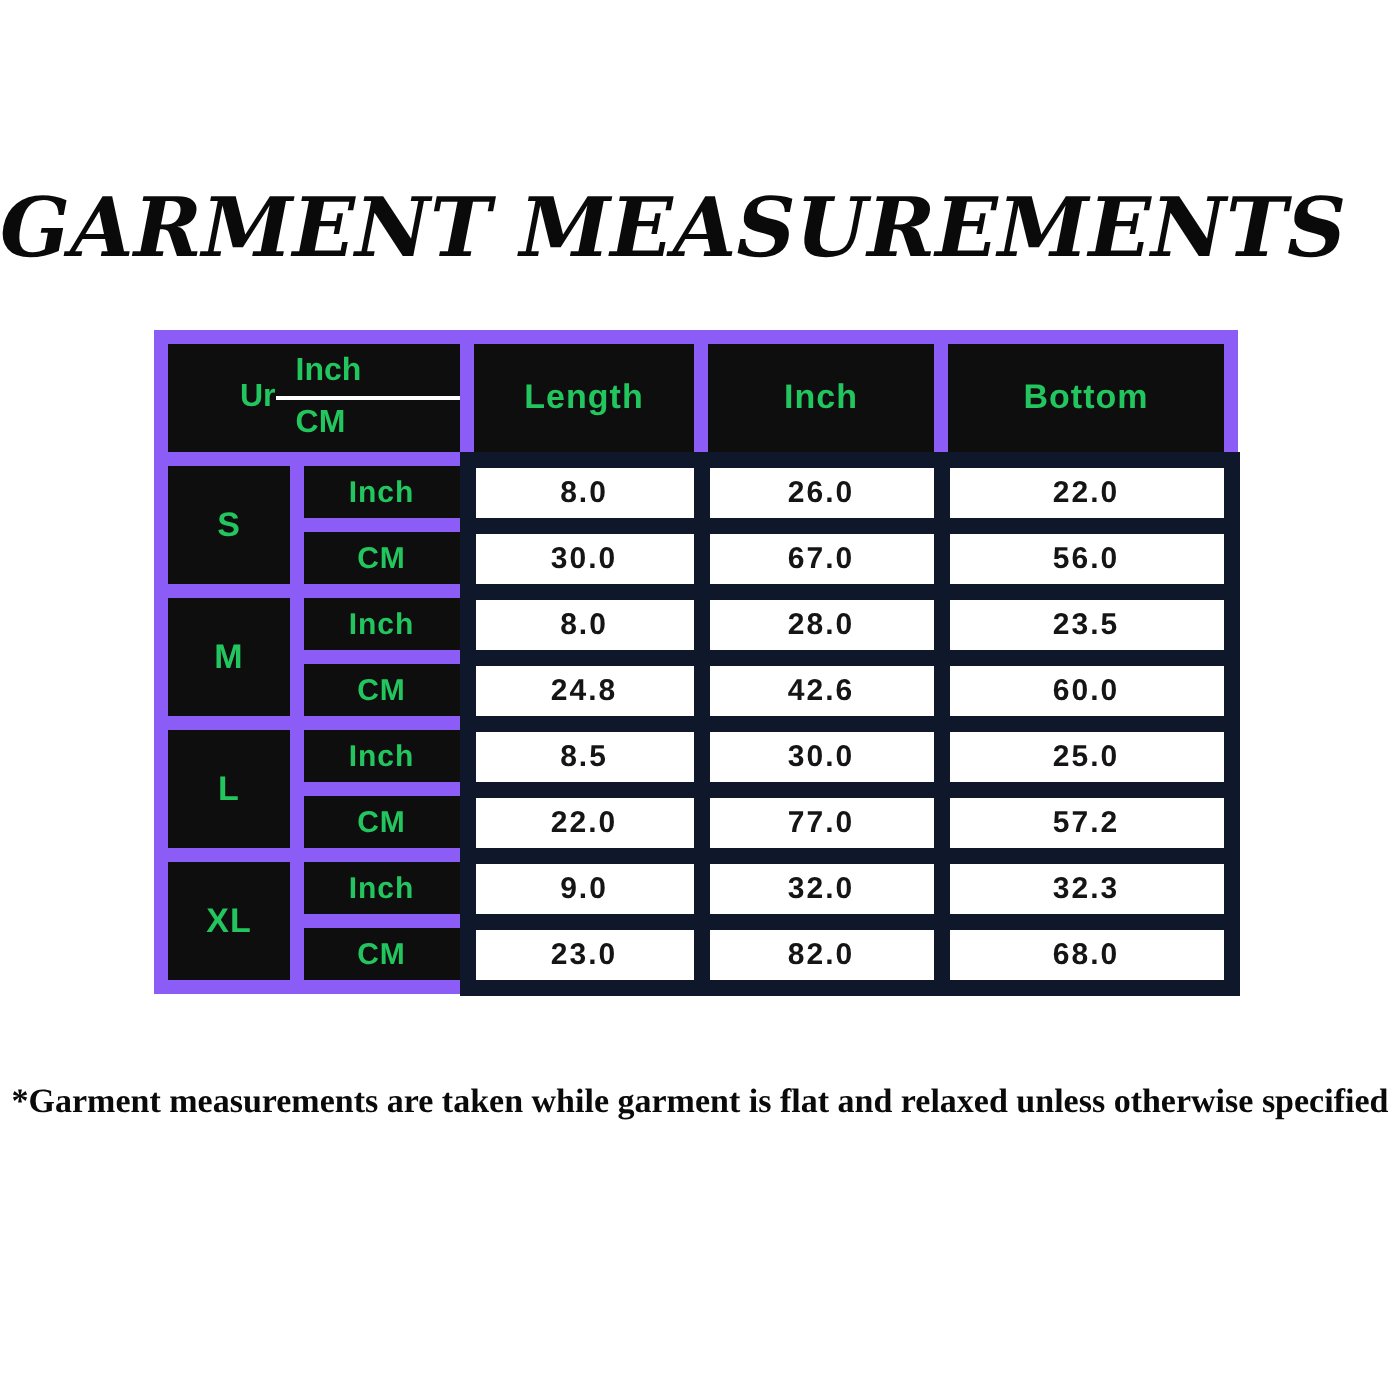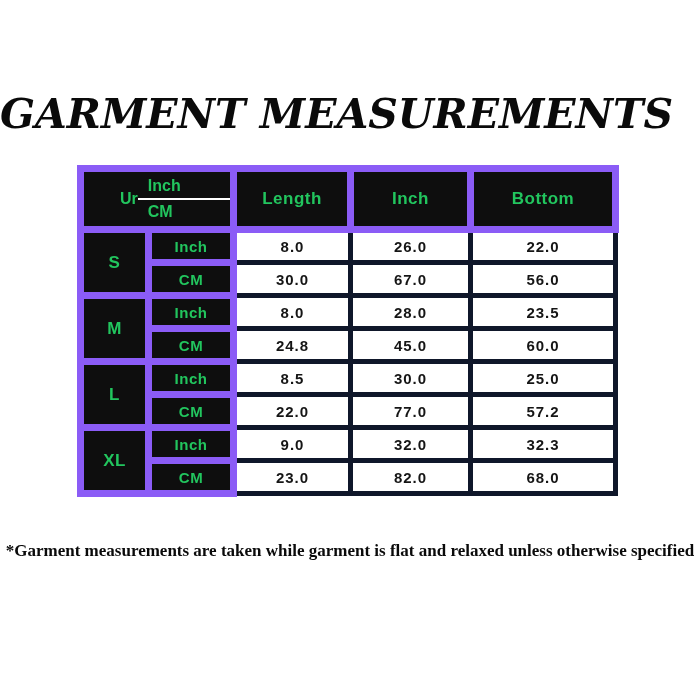--- a/index.html
+++ b/index.html
@@ -38,21 +38,21 @@
     font-weight: bold;
     overflow: hidden;
   }
   td.dark {
     background: #0e0e0e;
     color: #22c55e;
     border: 7px solid #8b5cf6;
   }
   td.val {
     background: #ffffff;
-    border: 5px solid #0f172a;
+    border: 8px solid #0f172a;
     color: #151515;
     font-size: 15px;
     letter-spacing: 1px;
   }
   tr.header-row { height: 61px; }
   tr.body-row { height: 33px; }
   td.col-header { font-size: 17px; letter-spacing: 0.5px; }
   td.size-cell { font-size: 17px; letter-spacing: 0.5px; }
   td.unit-cell { font-size: 15px; letter-spacing: 0.5px; }
   .unit-wrap {
@@ -141,21 +141,21 @@
     <tr class="body-row">
       <td class="dark size-cell" rowspan="2">M</td>
       <td class="dark unit-cell">Inch</td>
       <td class="val">8.0</td>
       <td class="val">28.0</td>
       <td class="val">23.5</td>
     </tr>
     <tr class="body-row">
       <td class="dark unit-cell">CM</td>
       <td class="val">24.8</td>
-      <td class="val">45.0</td>
+      <td class="val">42.6</td>
       <td class="val">60.0</td>
     </tr>
 
     <tr class="body-row">
       <td class="dark size-cell" rowspan="2">L</td>
       <td class="dark unit-cell">Inch</td>
       <td class="val">8.5</td>
       <td class="val">30.0</td>
       <td class="val">25.0</td>
     </tr>

